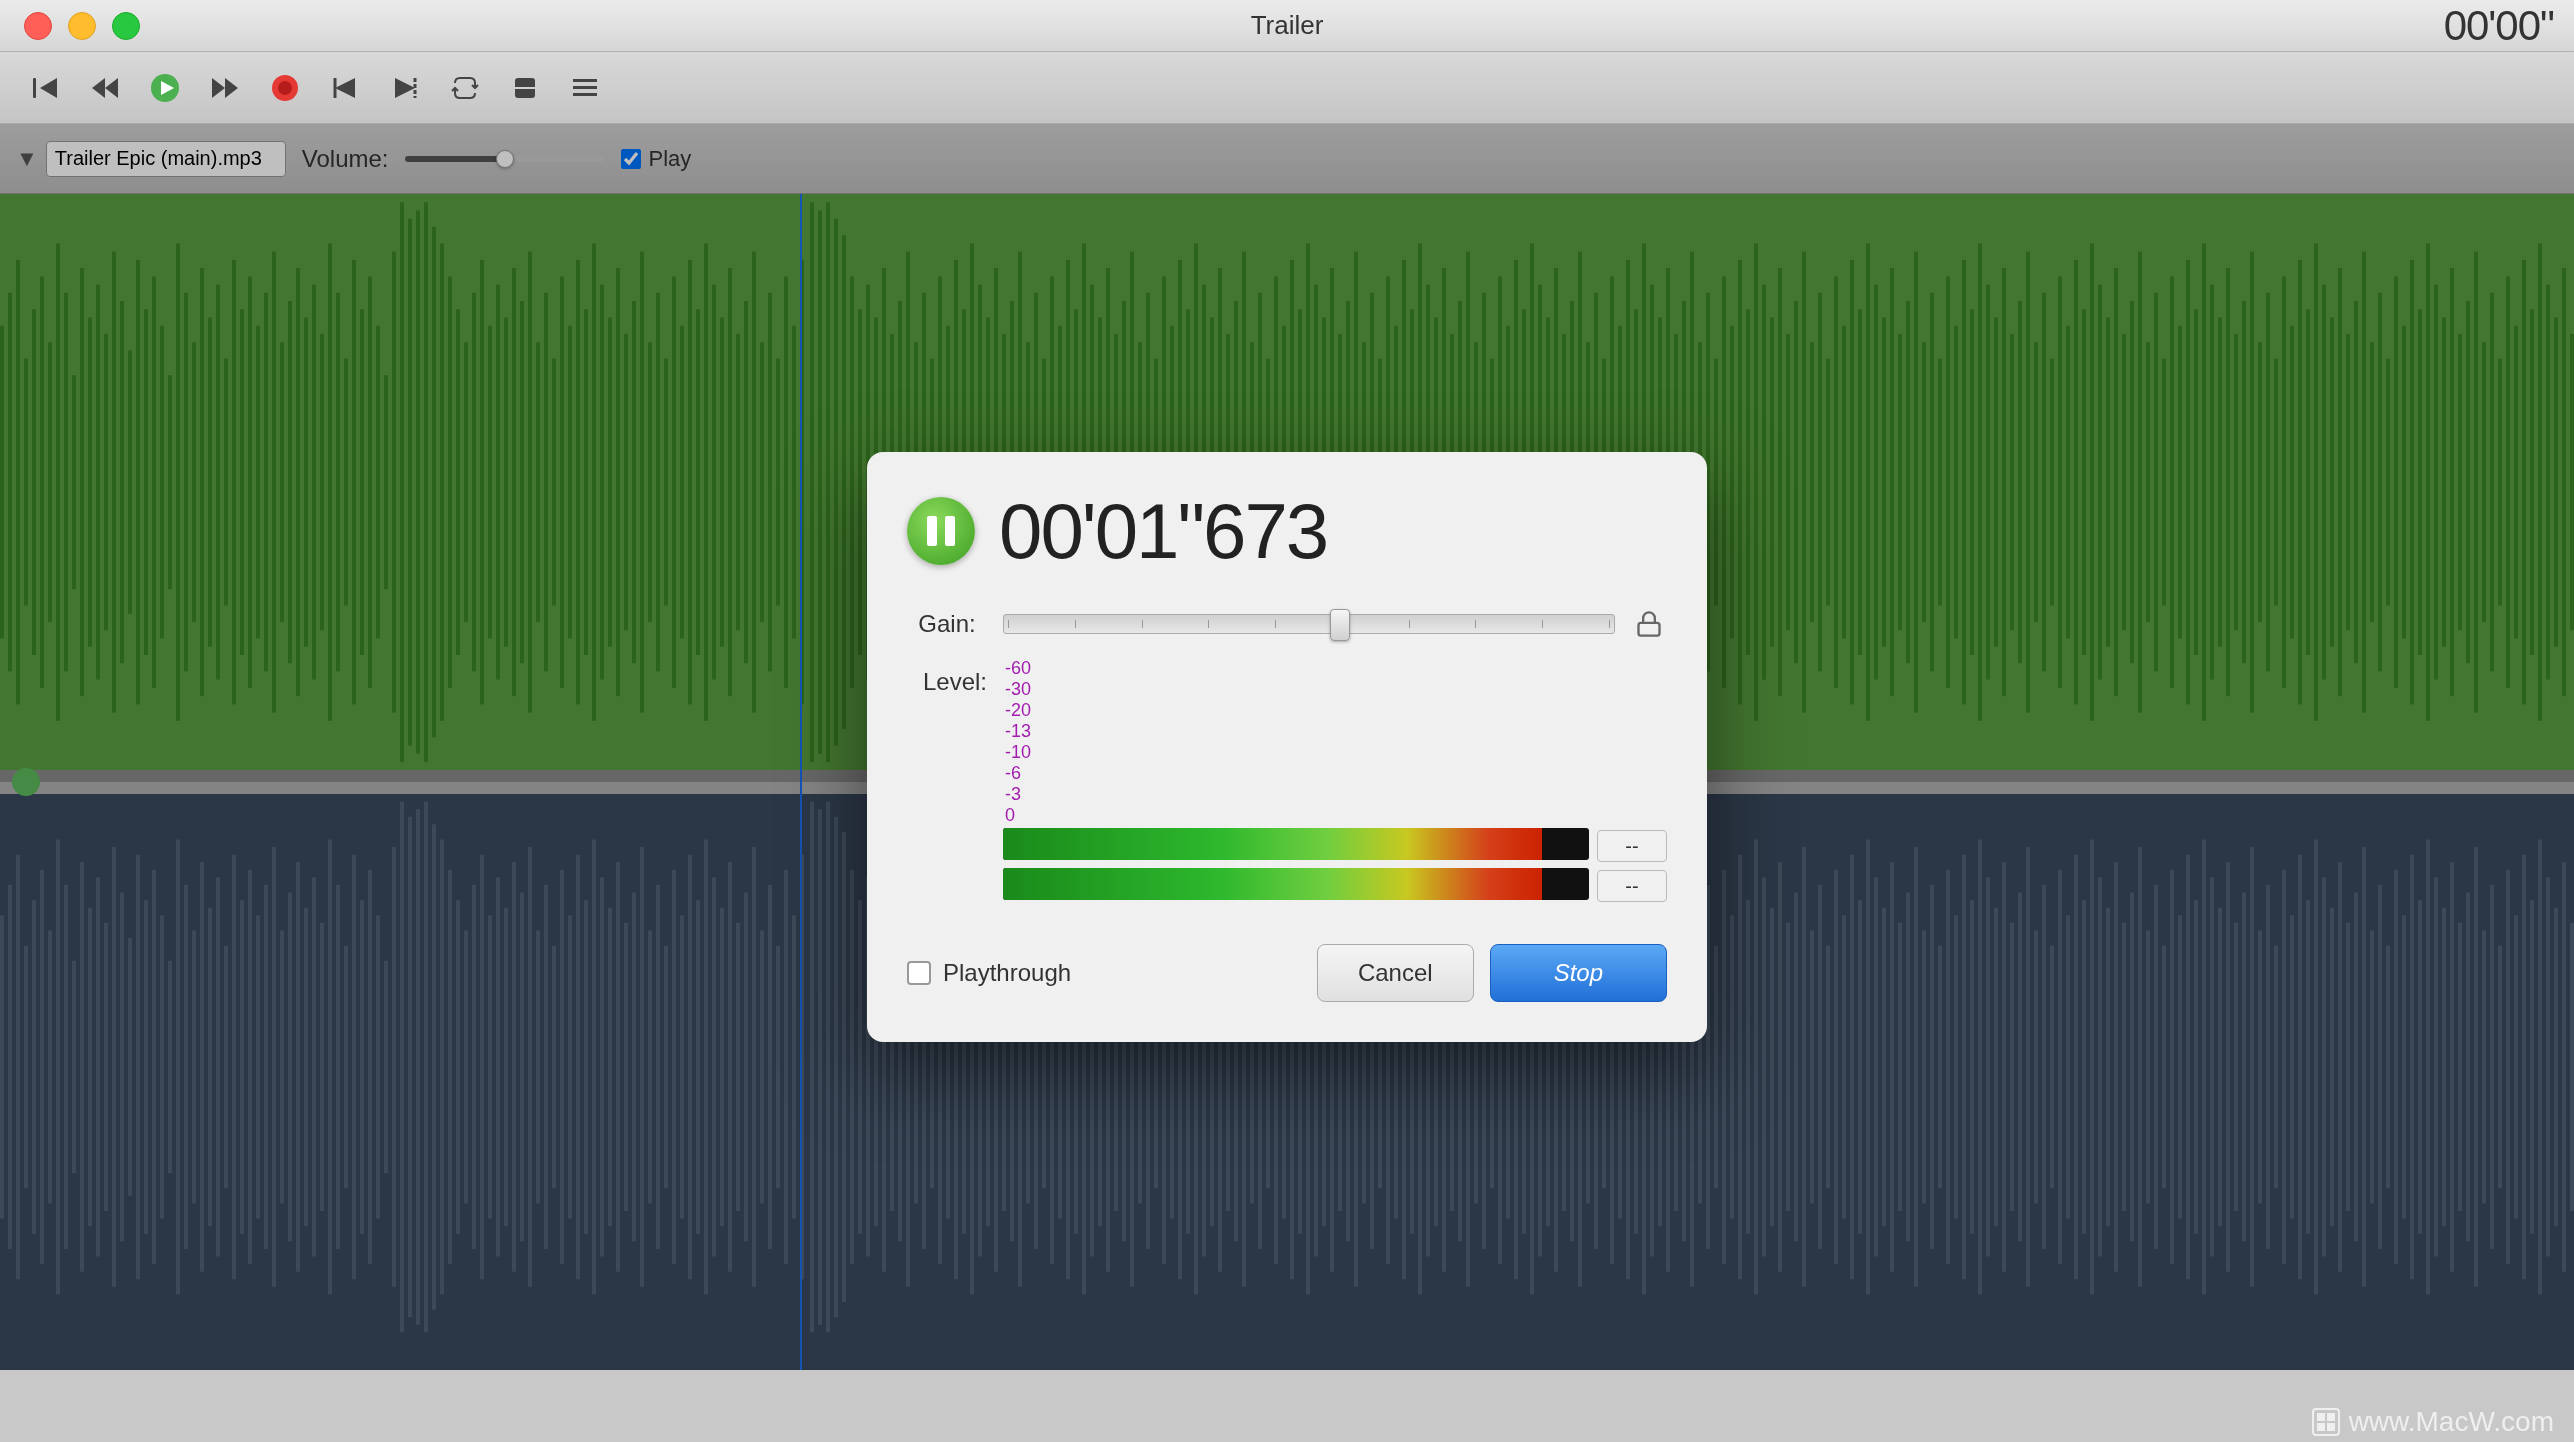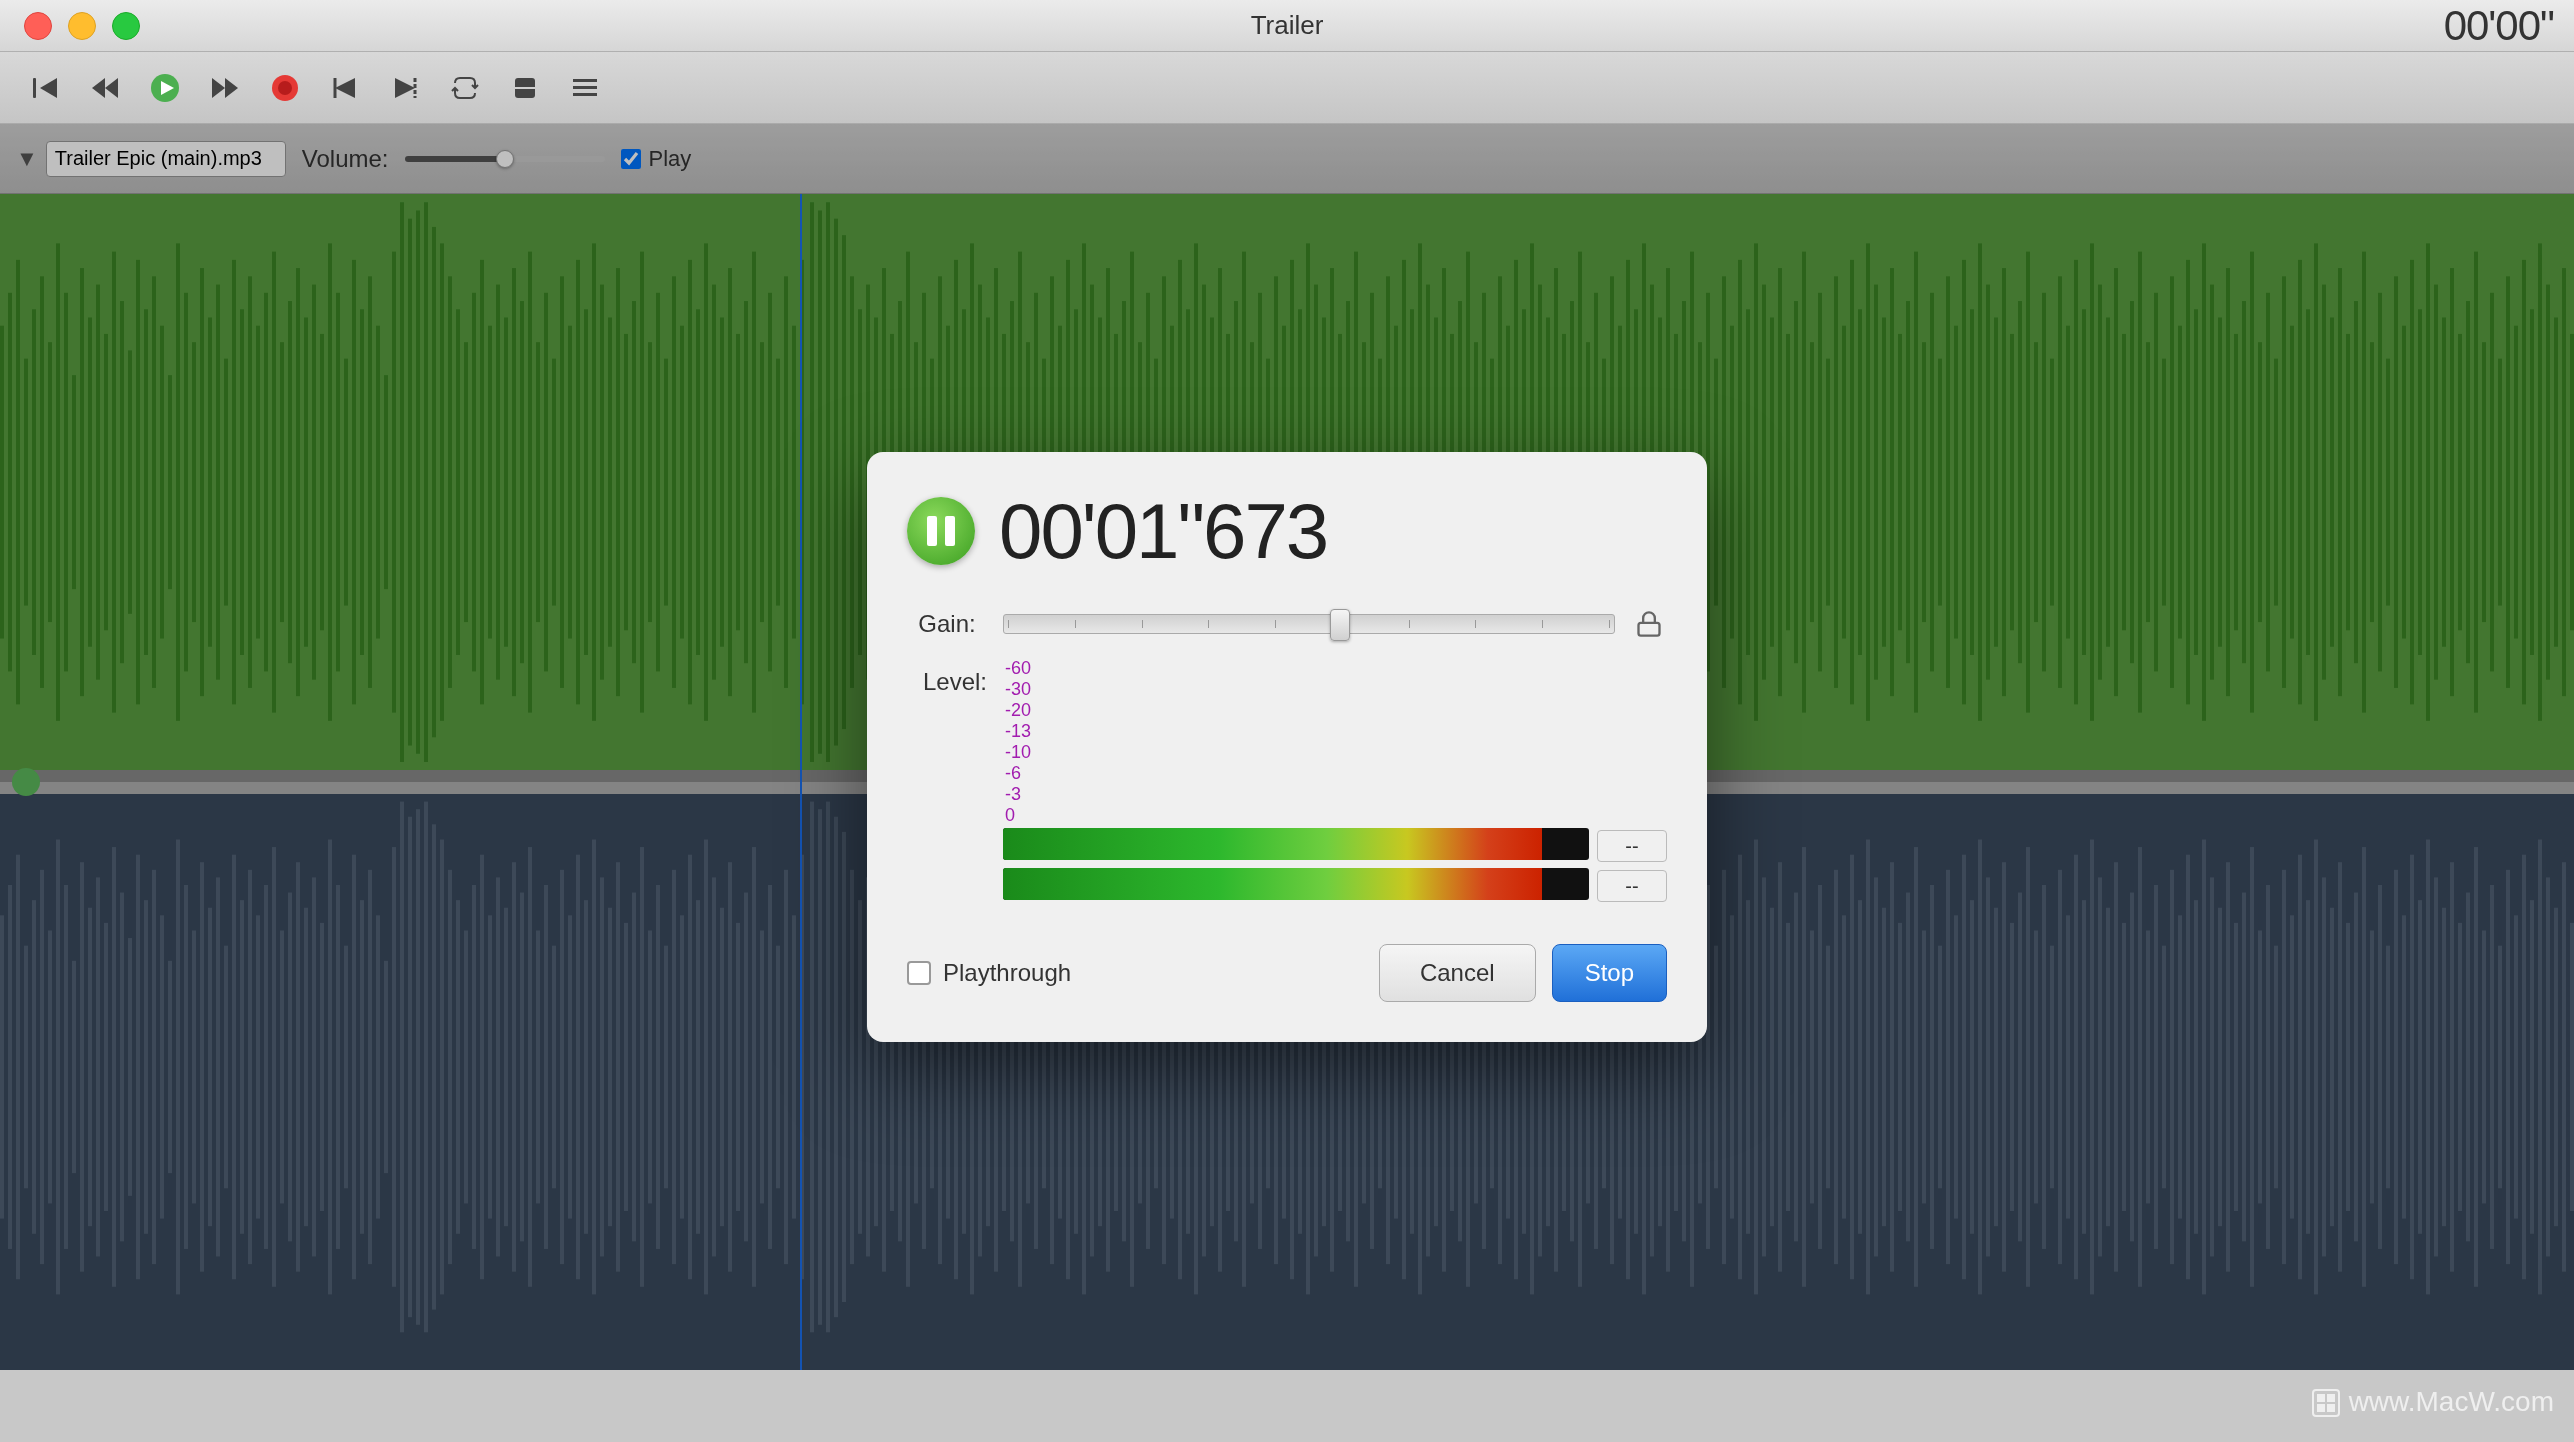--- a/index.html
+++ b/index.html
@@ -439,49 +439,50 @@
       padding: 14px 40px;
       font-size: 24px;
       background: linear-gradient(to bottom, #f5f5f5, #e0e0e0);
       border: 1px solid #aaa;
       border-radius: 8px;
       cursor: pointer;
       color: #333;
     }
 
     .btn-stop {
-      padding: 14px 32px;
+      padding: 14px 63px;
       font-size: 24px;
       background: linear-gradient(to bottom, #5ba8f5, #2070d8);
       border: 1px solid #1a5fc0;
       border-radius: 8px;
       cursor: pointer;
       color: white;
       font-weight: 500;
+      font-style: italic;
     }
 
     
     .waveform-svg {
       position: absolute;
       top: 0;
       left: 0;
       width: 100%;
       height: 100%;
       opacity: 0.85;
     }
 
     
     .watermark {
       position: absolute;
-      bottom: 24px;
+      bottom: 4px;
       right: 20px;
       font-size: 28px;
       color: rgba(255,255,255,0.7);
       display: flex;
-      align-items: flex-end;
+      align-items: center;
       gap: 8px;
     }
 
     .waveform-green-bg {
       background: #5a9e40;
       position: absolute;
       top: 0; left: 0; width: 100%; height: 100%;
     }
     .waveform-dark-bg {
       background: #3a4a5e;

